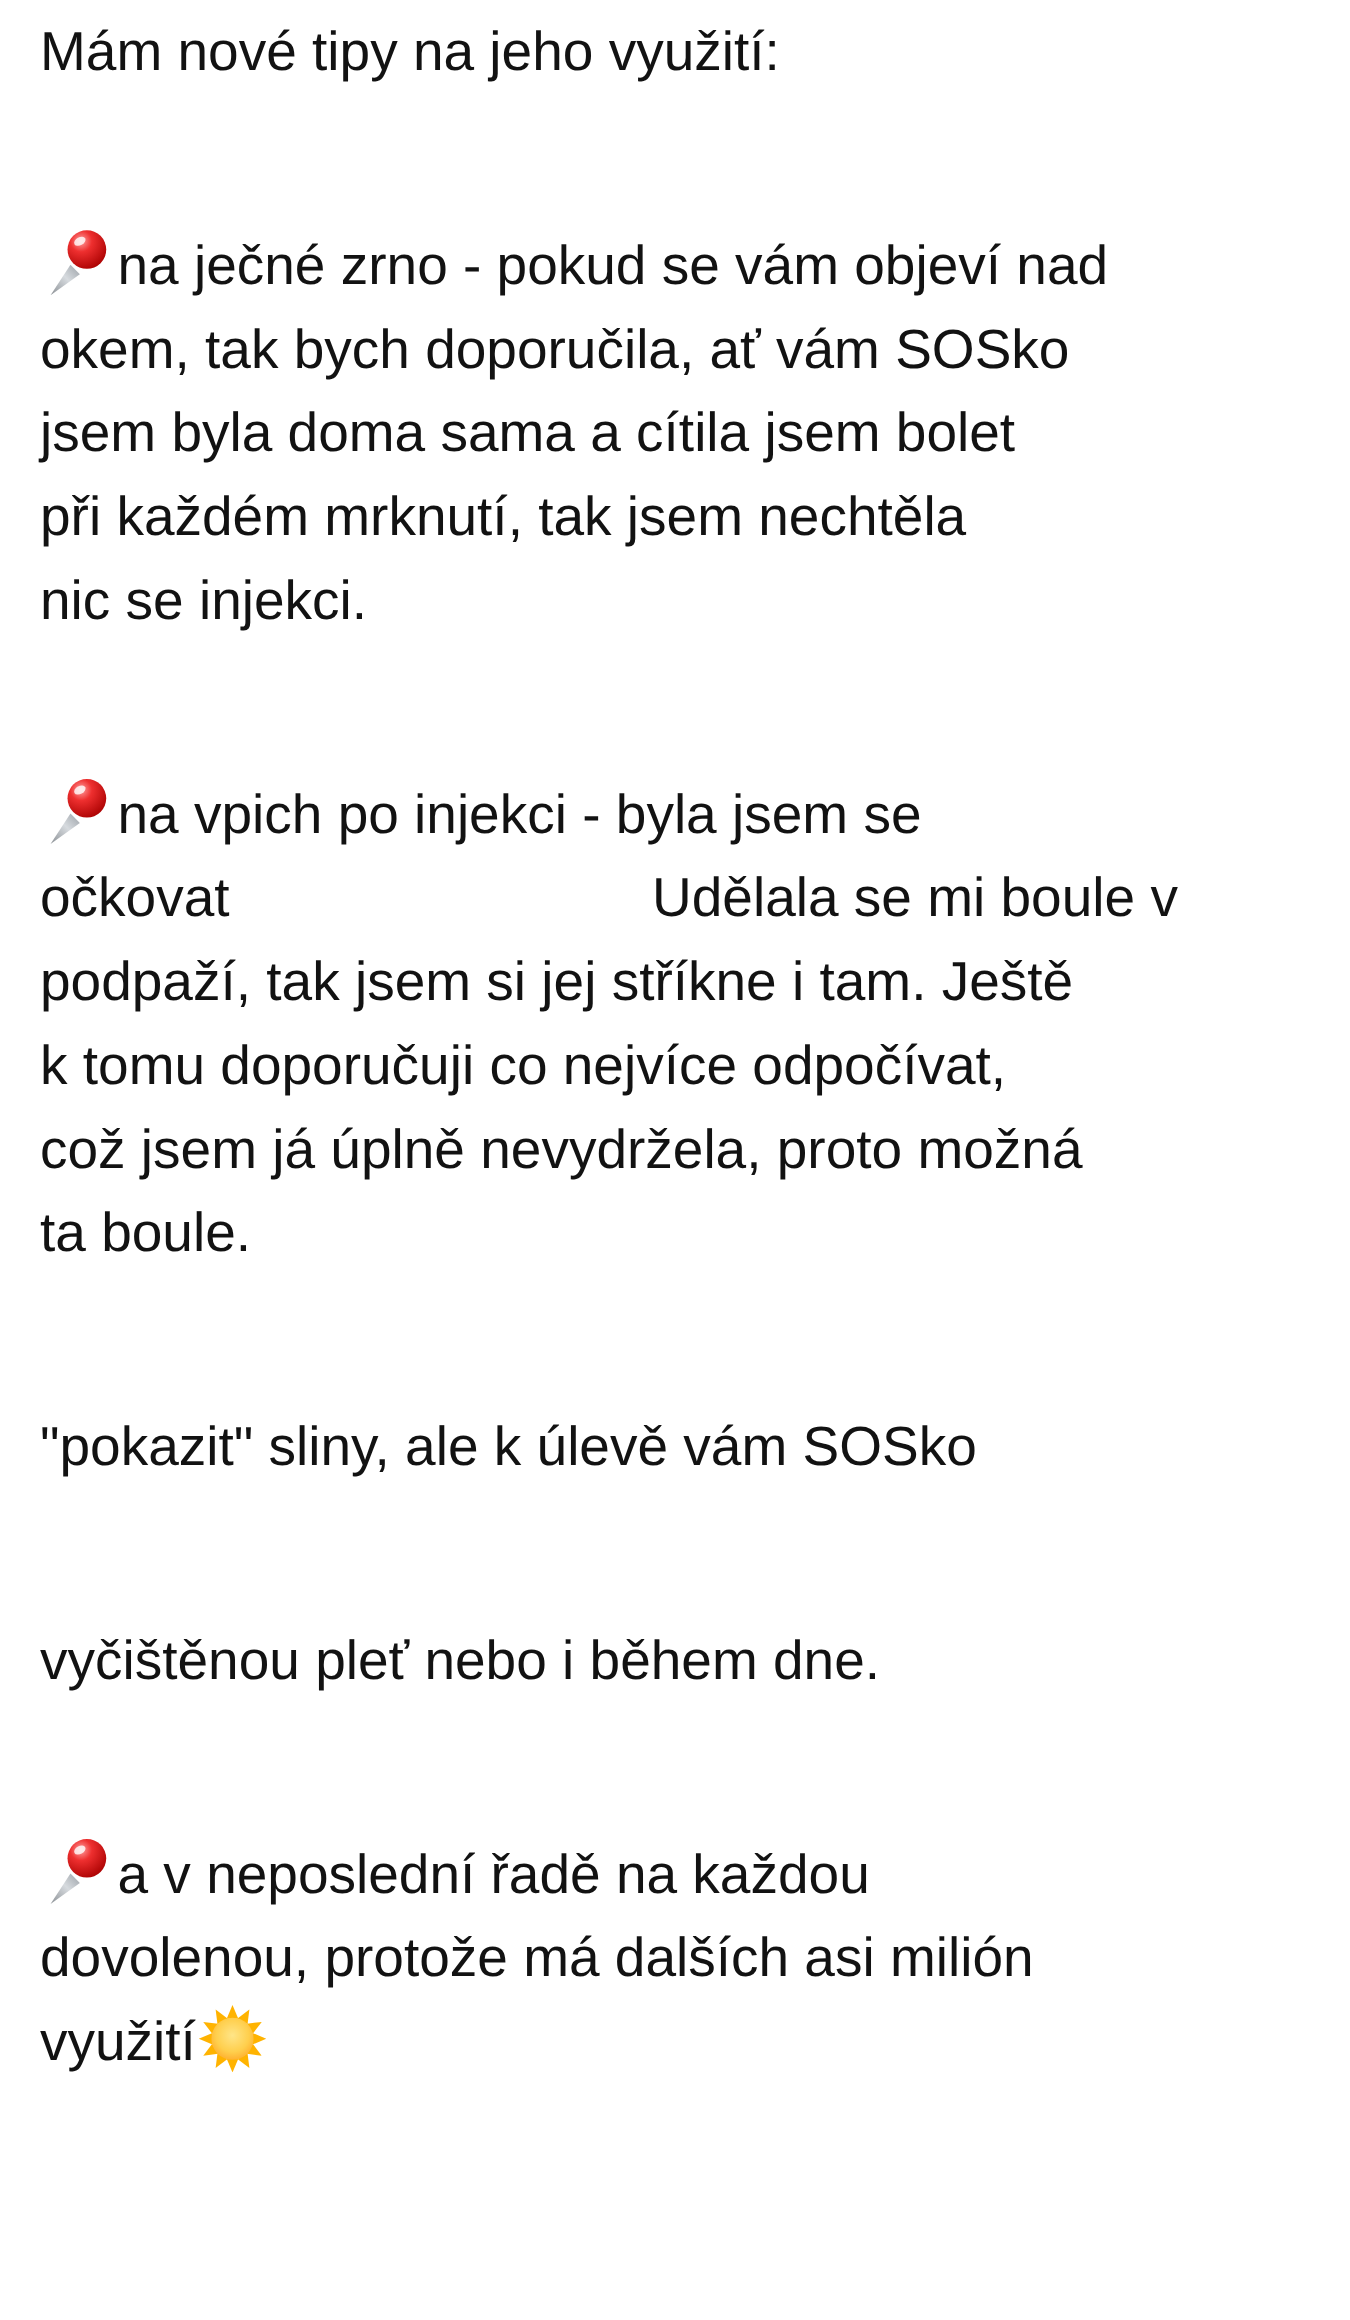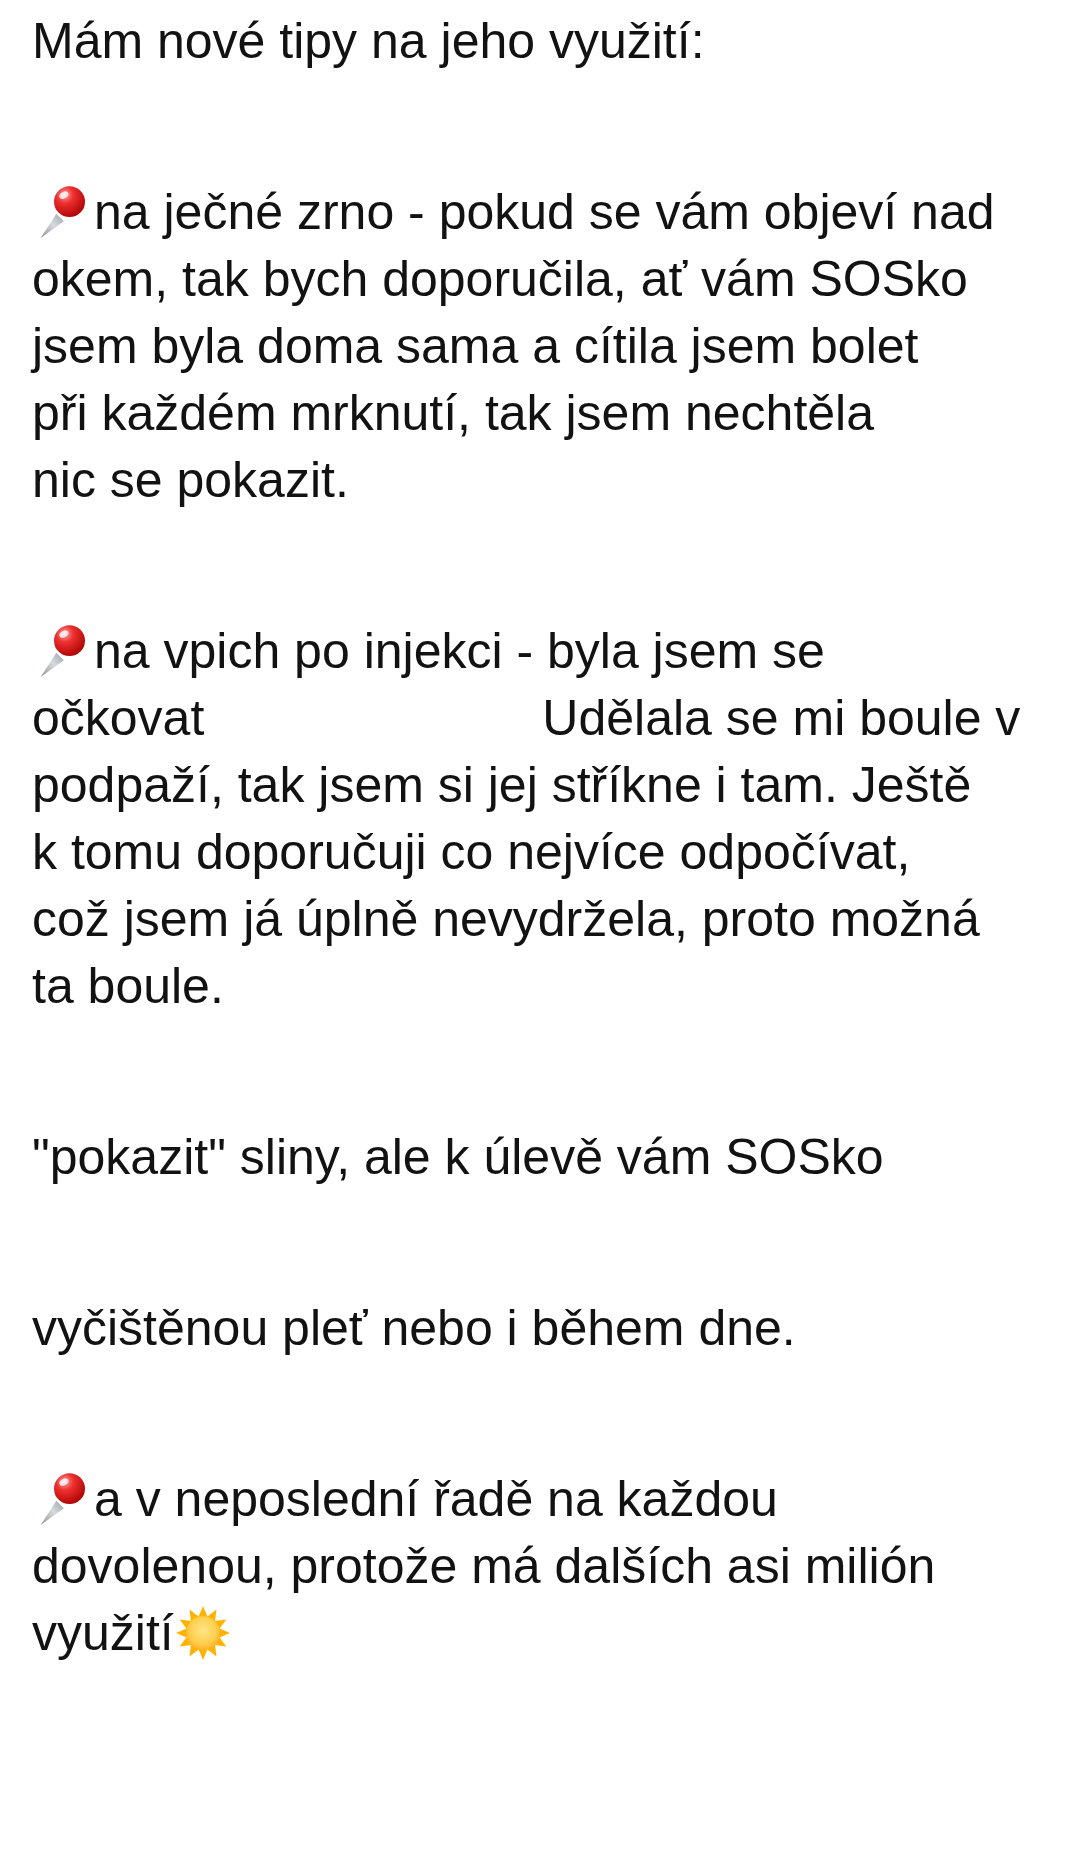--- a/index.html
+++ b/index.html
@@ -10,21 +10,21 @@
   body {
     height: 1856px;
     overflow: hidden;
     font-family: "Liberation Sans", "DejaVu Sans", sans-serif;
     color: #121212;
   }
   .page {
     padding: 8px 20px 0 32px;
   }
   .line {
-    font-size: 50px;
+    font-size: 44px;
     line-height: 67px;
     height: 67px;
     white-space: nowrap;
     font-weight: 400;
   }
   .paragraph { margin-top: 104px; }
   .paragraph.title-para { margin-top: 0; }
   svg.pin {
     width: 60px;
     height: 60px;
@@ -95,21 +95,21 @@
     <div class="line">Mám nové tipy na jeho využití:</div>
   </div>
 
   <div class="paragraph">
     <div class="line"><svg class="pin">
           <use href="#pin-symbol"></use>
         </svg><span>na ječné zrno - pokud se vám objeví nad</span></div>
     <div class="line">okem, tak bych doporučila, ať vám SOSko</div>
     <div class="line">jsem byla doma sama a cítila jsem bolet</div>
     <div class="line">při každém mrknutí, tak jsem nechtěla</div>
-    <div class="line">nic se pokazit.</div>
+    <div class="line">nic se injekci.</div>
   </div>
 
   <div class="paragraph">
     <div class="line"><svg class="pin">
           <use href="#pin-symbol"></use>
         </svg><span>na vpich po injekci - byla jsem se</span></div>
     <div class="line"><span>očkovat</span><span class="redacted-gap"></span><span>Udělala se mi boule v</span></div>
     <div class="line">podpaží, tak jsem si jej stříkne i tam. Ještě</div>
     <div class="line">k tomu doporučuji co nejvíce odpočívat,</div>
     <div class="line">což jsem já úplně nevydržela, proto možná</div>

